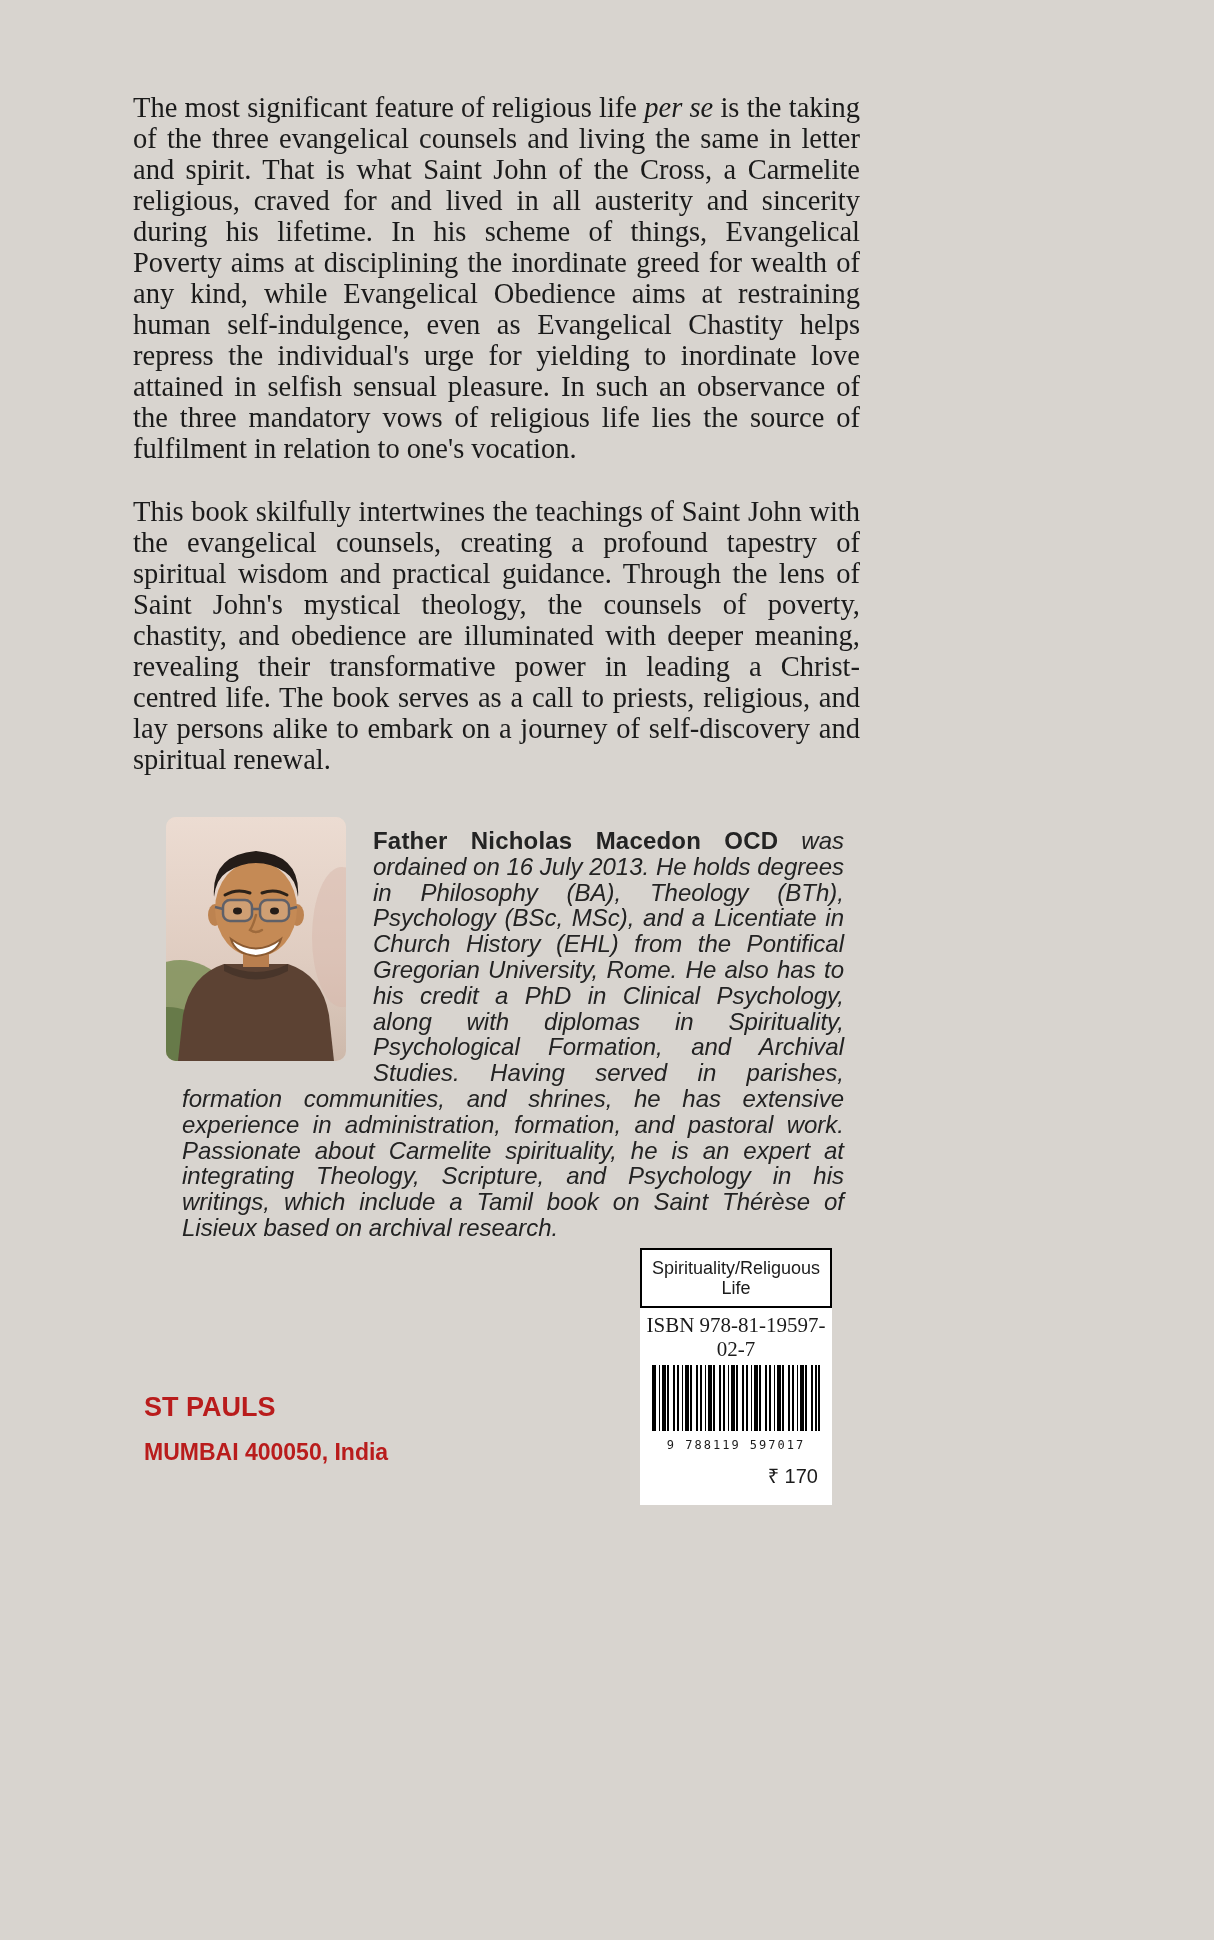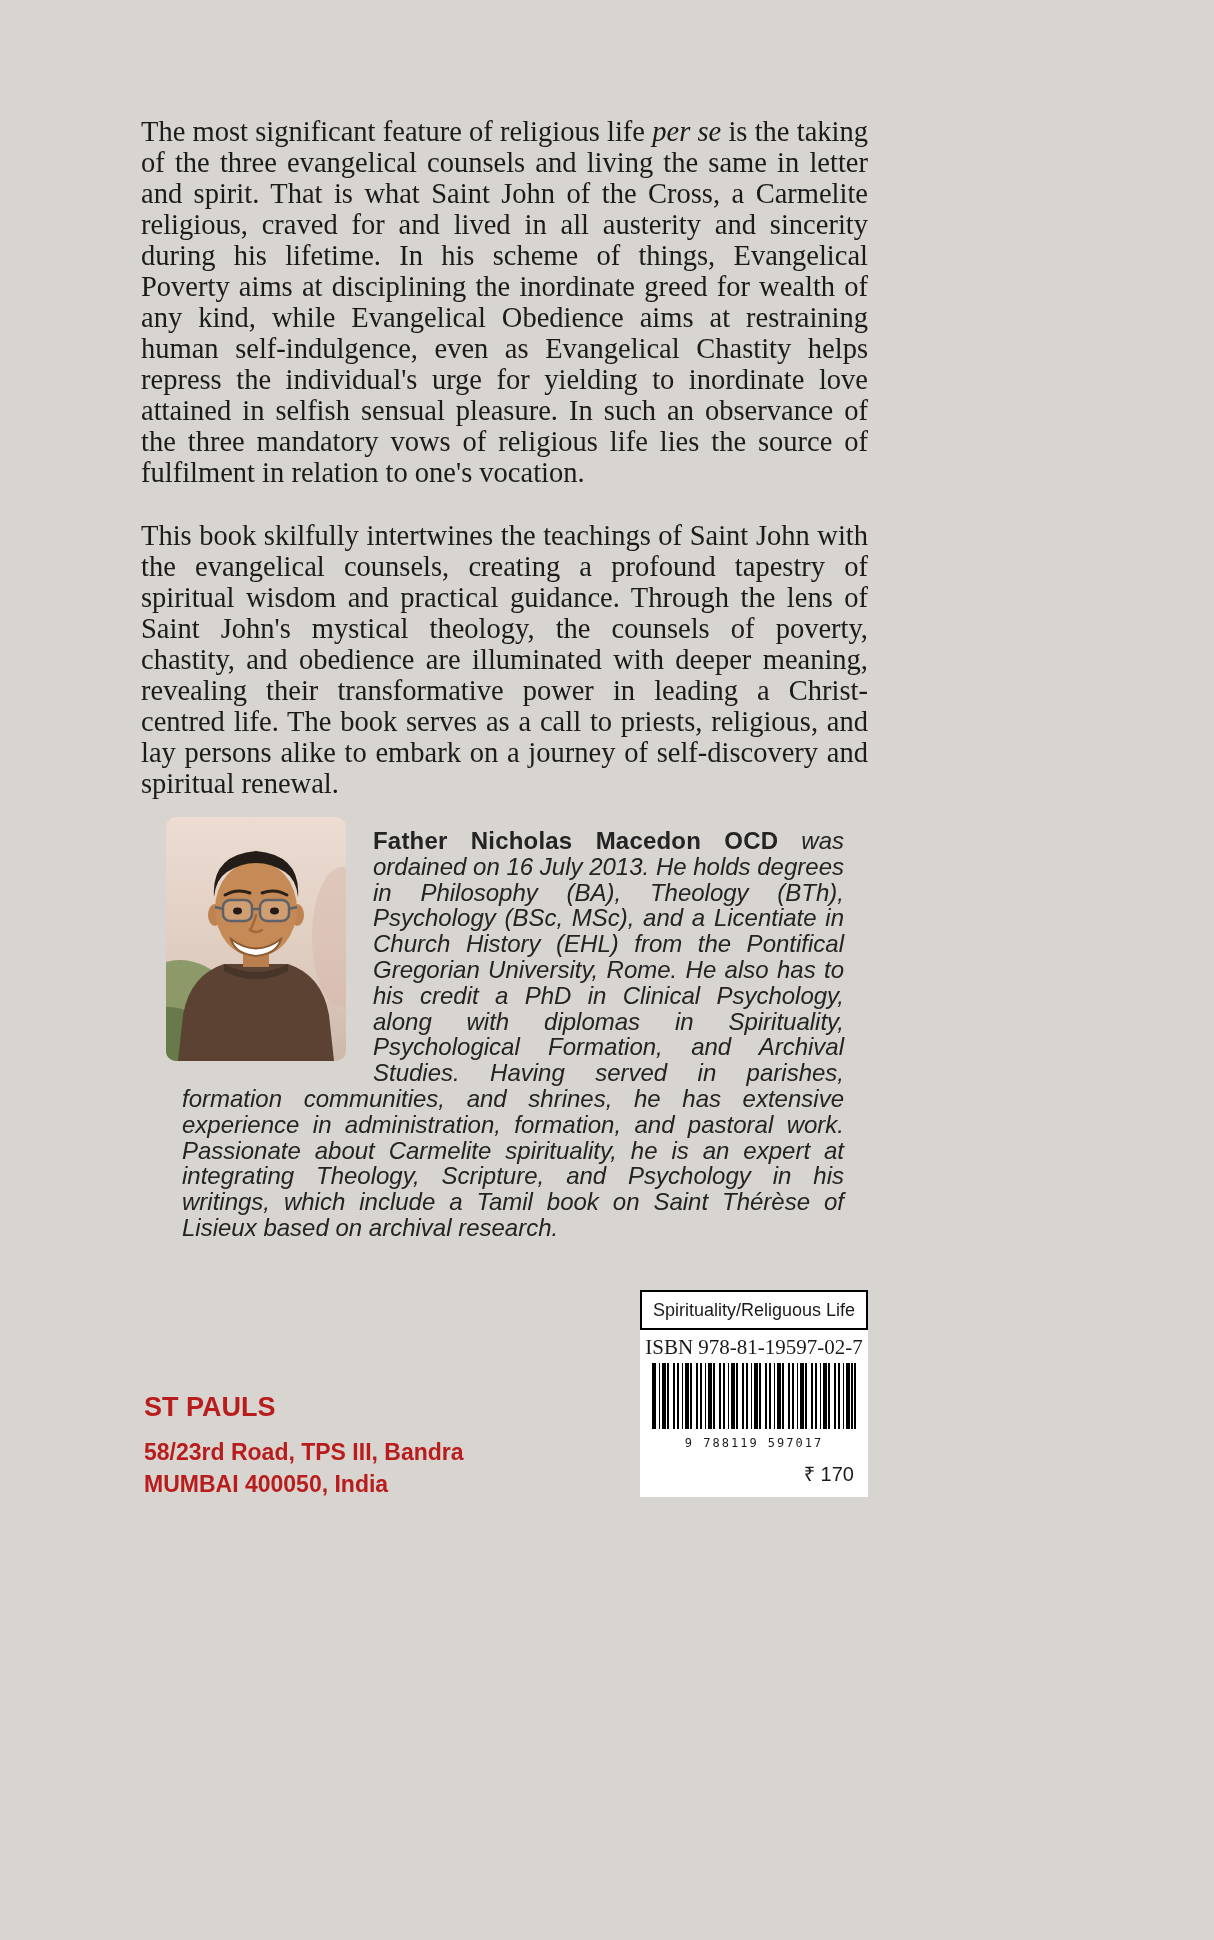--- a/index.html
+++ b/index.html
@@ -6,21 +6,21 @@
   .page{
     position:relative;
     width:1214px;height:1940px;
     background:#d8d4cf;
     font-family:"Liberation Serif", serif;
     color:#1b1b1b;
     overflow:hidden;
   }
   
   .synopsis{
-    position:absolute;left:133px;top:116px;width:727px;margin-left:8px;
+    position:absolute;left:133px;top:92px;width:727px;
   }
   .synopsis p{
     margin:0 0 32px 0;
     font-size:28.5px;line-height:31px;
     text-align:justify;
     font-family:"Liberation Serif", serif;
   }
   .synopsis em{font-style:italic;}
   
   .bio{
@@ -55,23 +55,23 @@
     font-weight:bold;
   }
   .publisher .pub-name{
     font-size:27px;line-height:30px;margin-bottom:14px;
   }
   .publisher .pub-line{
     font-size:23px;line-height:32px;
   }
   
   .isbn-box{
-    position:absolute;left:640px;top:1290px;width:228px;
+    position:absolute;left:640px;top:1248px;width:192px;
     background:#ffffff;
-    padding-bottom:10px;
+    padding-bottom:16px;
     box-sizing:border-box;
   }
   .isbn-category{
     border:2px solid #000;
     box-sizing:border-box;
     font-family:"Liberation Sans", sans-serif;
     font-size:18px;line-height:20px;
     text-align:center;
     padding:8px 2px;
     background:#fff;
@@ -160,21 +160,20 @@
         <path d="M90,98 Q87,109 84,113 Q90,117 96,113" stroke="#9e6a3c" stroke-width="2.4" fill="none" stroke-linecap="round"></path>
 
         <path d="M65,122 Q90,141 115,122 Q111,137 90,139 Q69,137 65,122 Z" fill="#ffffff" stroke="#8a5a32" stroke-width="2"></path>
       </svg>
     </div>
     <p class="bio-text"><span class="author-name">Father Nicholas Macedon OCD</span><span> was ordained on 16 July 2013. He holds degrees in Philosophy (BA), Theology (BTh), Psychology (BSc, MSc), and a Licentiate in Church History (EHL) from the Pontifical Gregorian University, Rome. He also has to his credit a PhD in Clinical Psychology, along with diplomas in Spirituality, Psychological Formation, and Archival Studies. Having served in parishes, formation communities, and shrines, he has extensive experience in administration, formation, and pastoral work. Passionate about Carmelite spirituality, he is an expert at integrating Theology, Scripture, and Psychology in his writings, which include a Tamil book on Saint Thérèse of Lisieux based on archival research.</span></p>
   </div>
 
   <div class="publisher">
     <div class="pub-name">ST PAULS</div>
-    <div class="pub-line">58/23rd Road, TPS III, Bandra</div>
     <div class="pub-line">MUMBAI 400050, India</div>
   </div>
 
   <div class="isbn-box">
     <div class="isbn-category">Spirituality/Religuous Life</div>
     <div class="isbn-number">ISBN 978-81-19597-02-7</div>
     <div class="barcode"></div>
     <div class="barcode-digits">9 788119 597017</div>
     <div class="price">₹ 170</div>
   </div>

